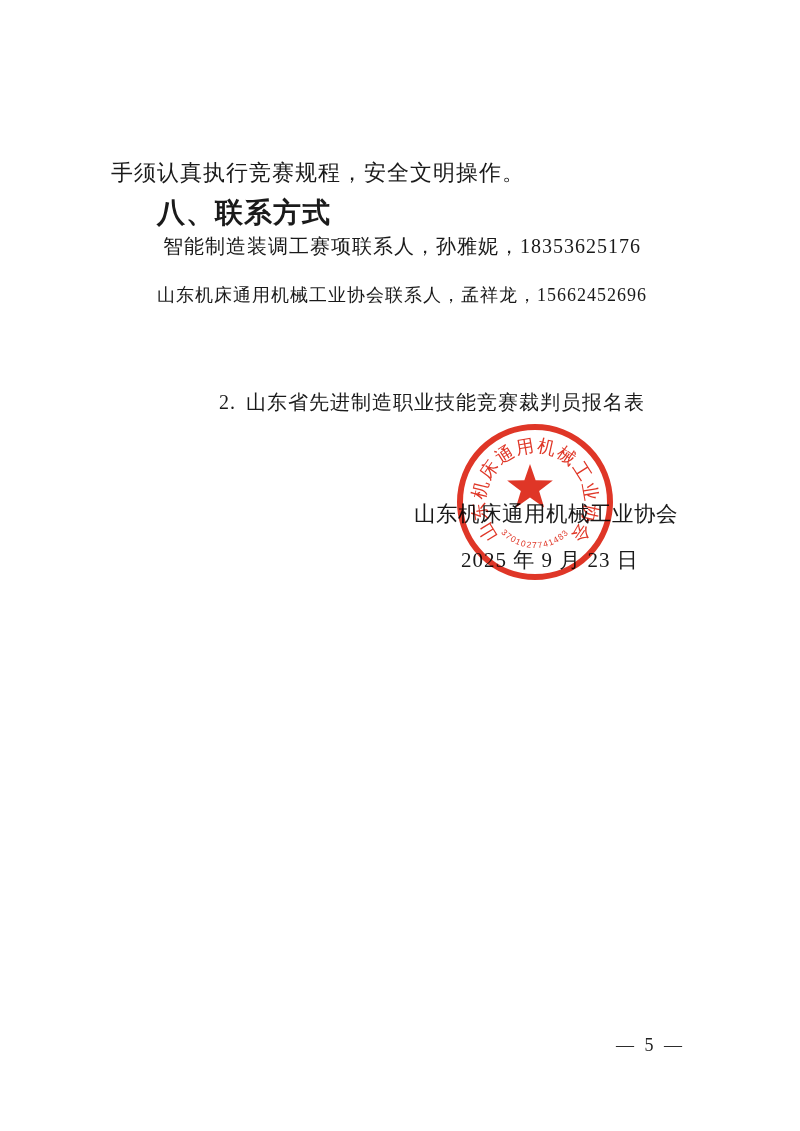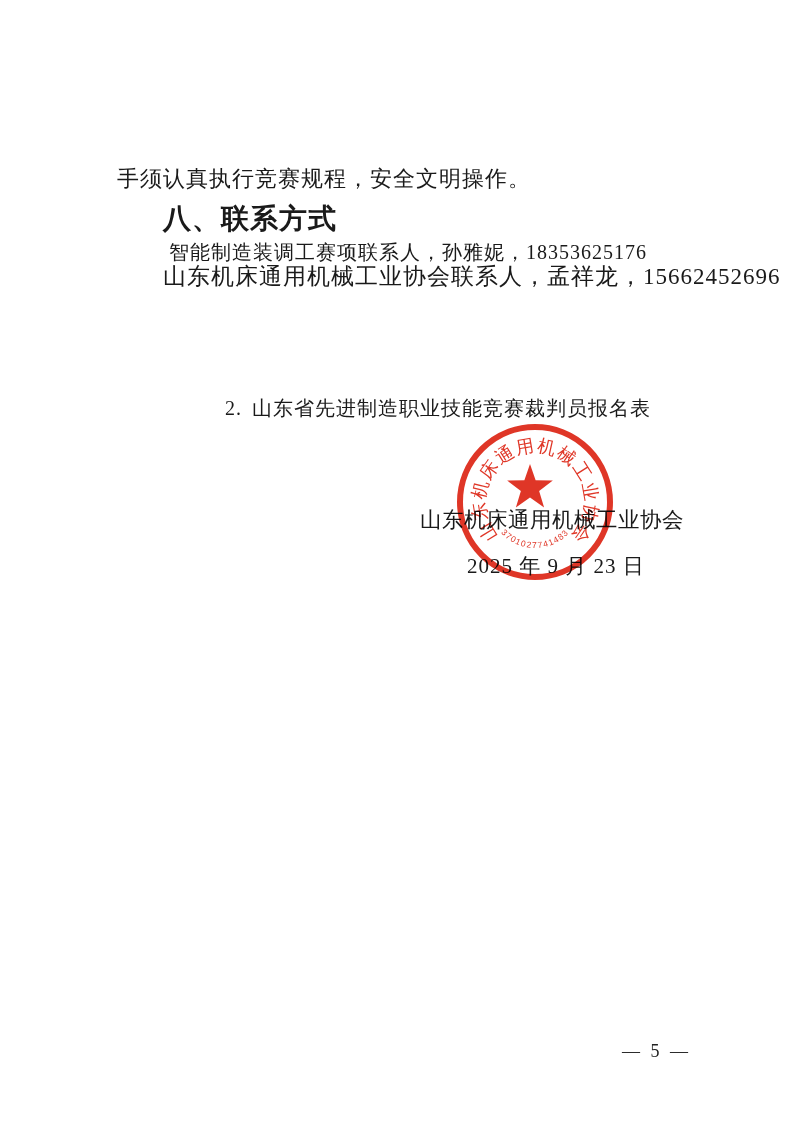--- a/index.html
+++ b/index.html
@@ -5,33 +5,33 @@
   html, body { margin: 0; padding: 0; background: #ffffff; }
   .page {
     position: relative;
     width: 800px;
     height: 1131px;
     background: #ffffff;
     font-family: "Liberation Serif", "DejaVu Serif", serif;
     color: #1a1a1a;
     overflow: hidden;
   }
-  .abs { position: absolute; margin: 16px; white-space: nowrap; }
+  .abs { position: absolute; margin: 10px; white-space: nowrap; }
   .body-line {
     left: 101px; top: 148px;
     font-size: 22px; letter-spacing: 1px;
   }
   .heading {
     left: 147px; top: 184px;
     font-size: 28px; font-weight: 700;
     font-family: "Liberation Sans", "DejaVu Sans", sans-serif;
     letter-spacing: 1px;
   }
   .contact-1 { left: 153px; top: 223px; font-size: 20px; letter-spacing: 1px; }
-  .contact-2 { left: 147px; top: 245px; font-size: 23px; letter-spacing: 1px; }
+  .contact-2 { left: 147px; top: 273px; font-size: 18px; letter-spacing: 1px; }
   .attach-1 { left: 136px; top: 339px; font-size: 22px; letter-spacing: 1px; }
   .attach-2 { left: 209px; top: 379px; font-size: 20px; letter-spacing: 1px; }
   .attach-index { display: inline-block; margin-right: 10px; }
   .attach-label { display: inline-block; margin-right: 2px; }
   .sign-org {
     left: 404px; top: 489px;
     font-size: 21.5px; letter-spacing: 0.5px;
   }
   .sign-date {
     left: 451px; top: 536px;

